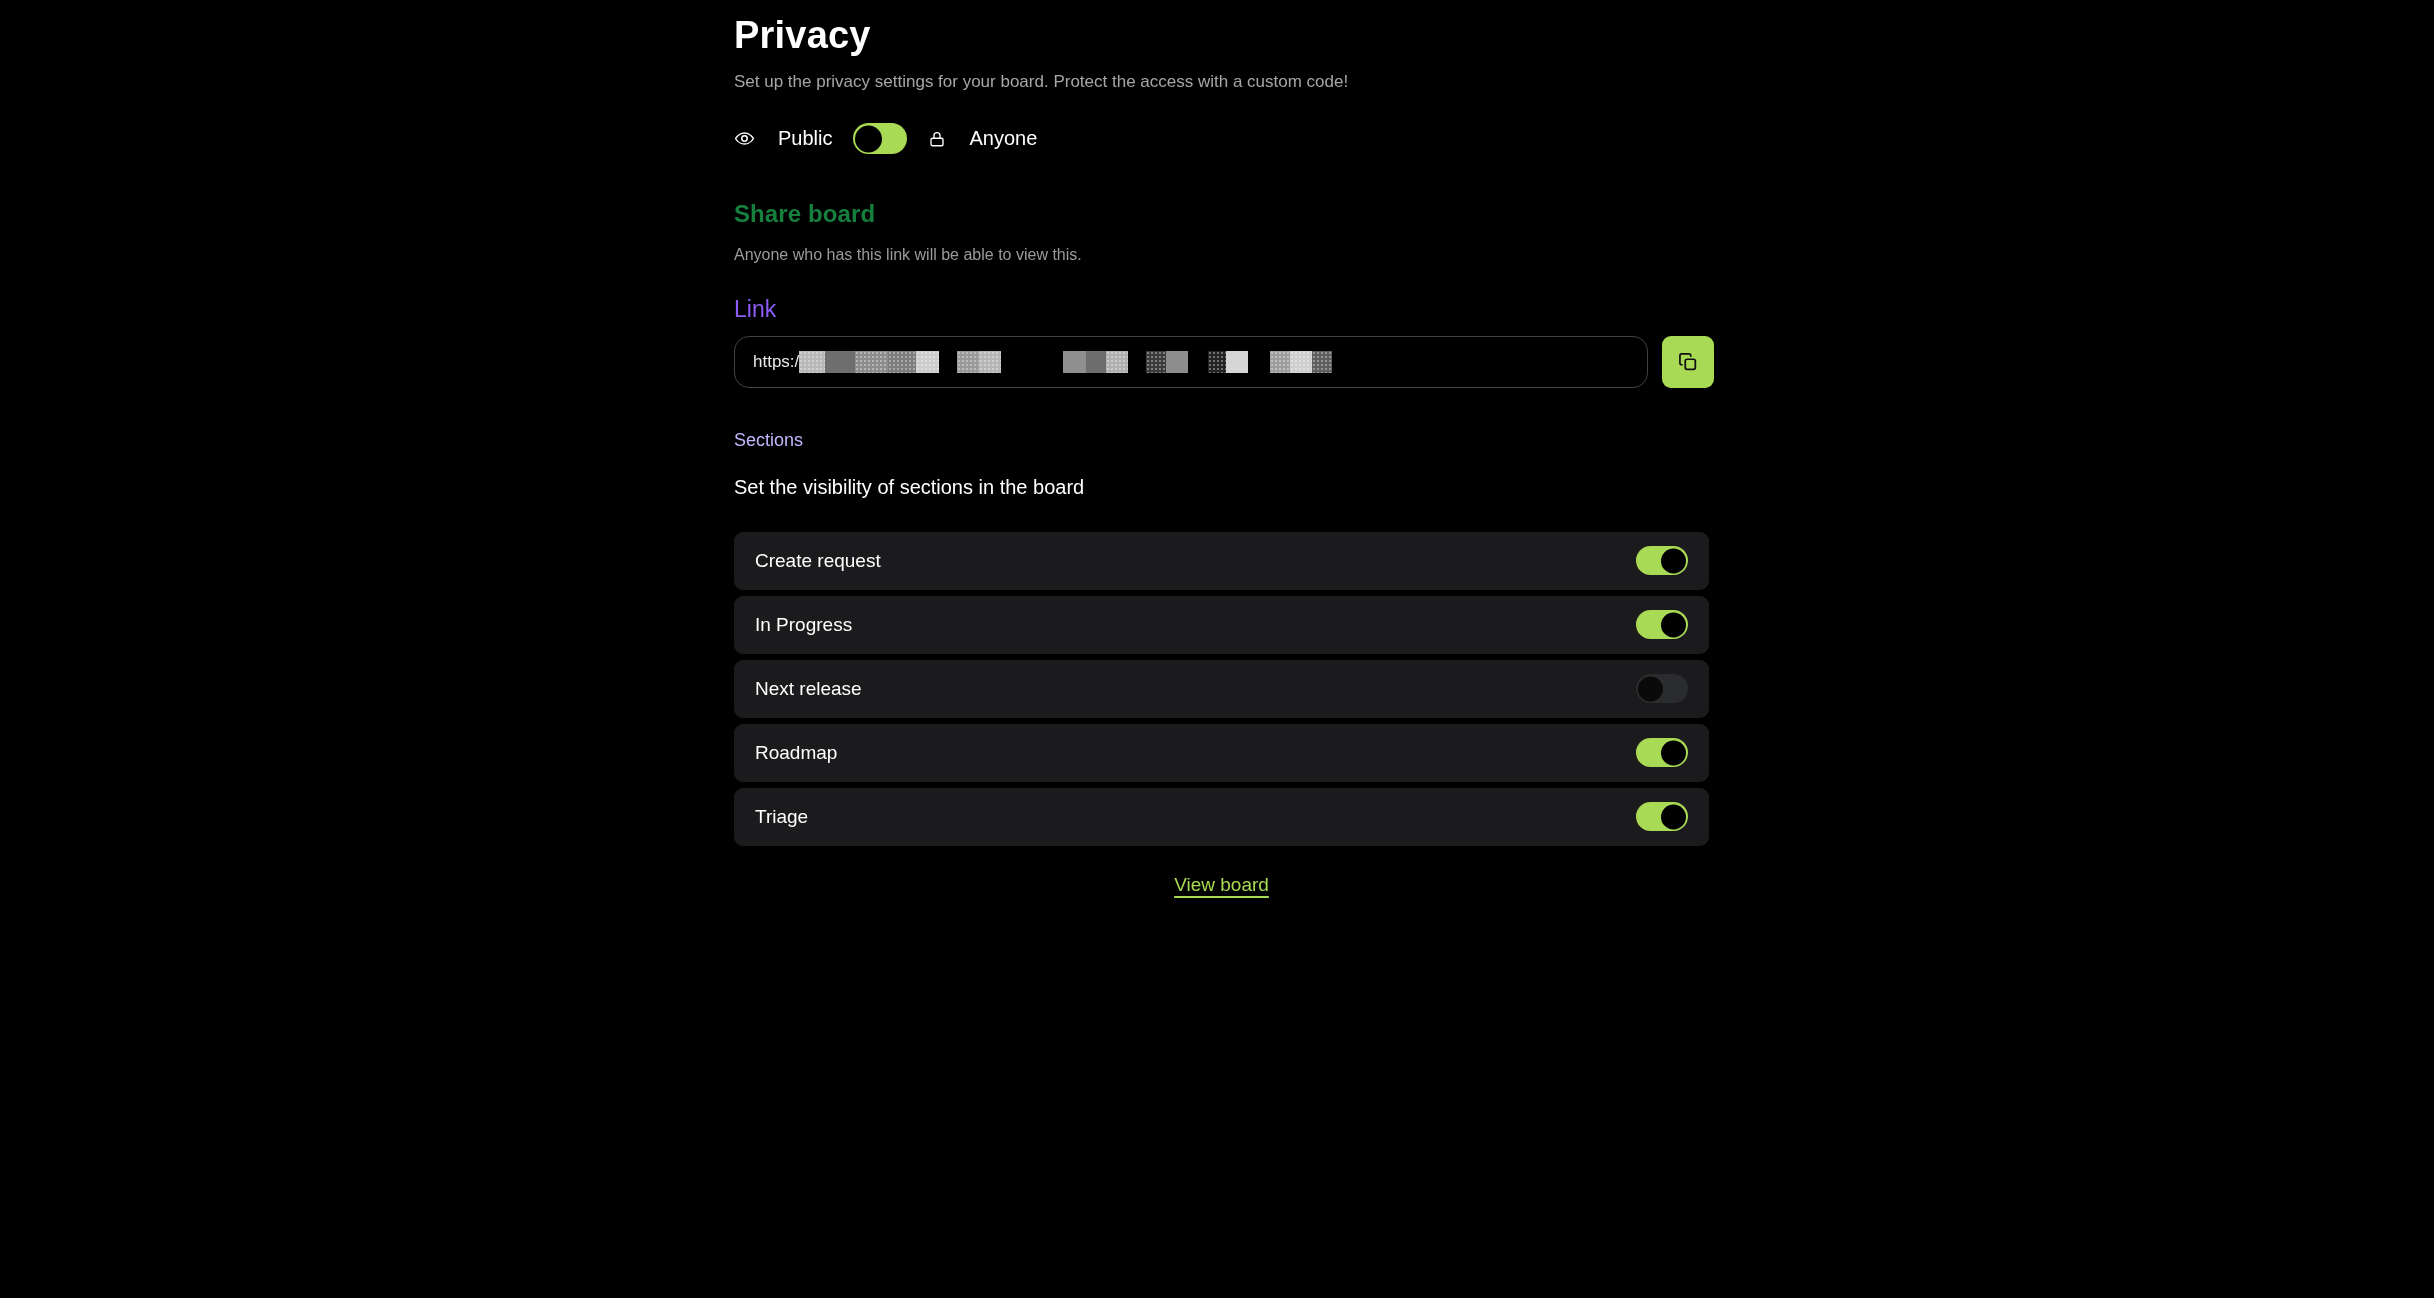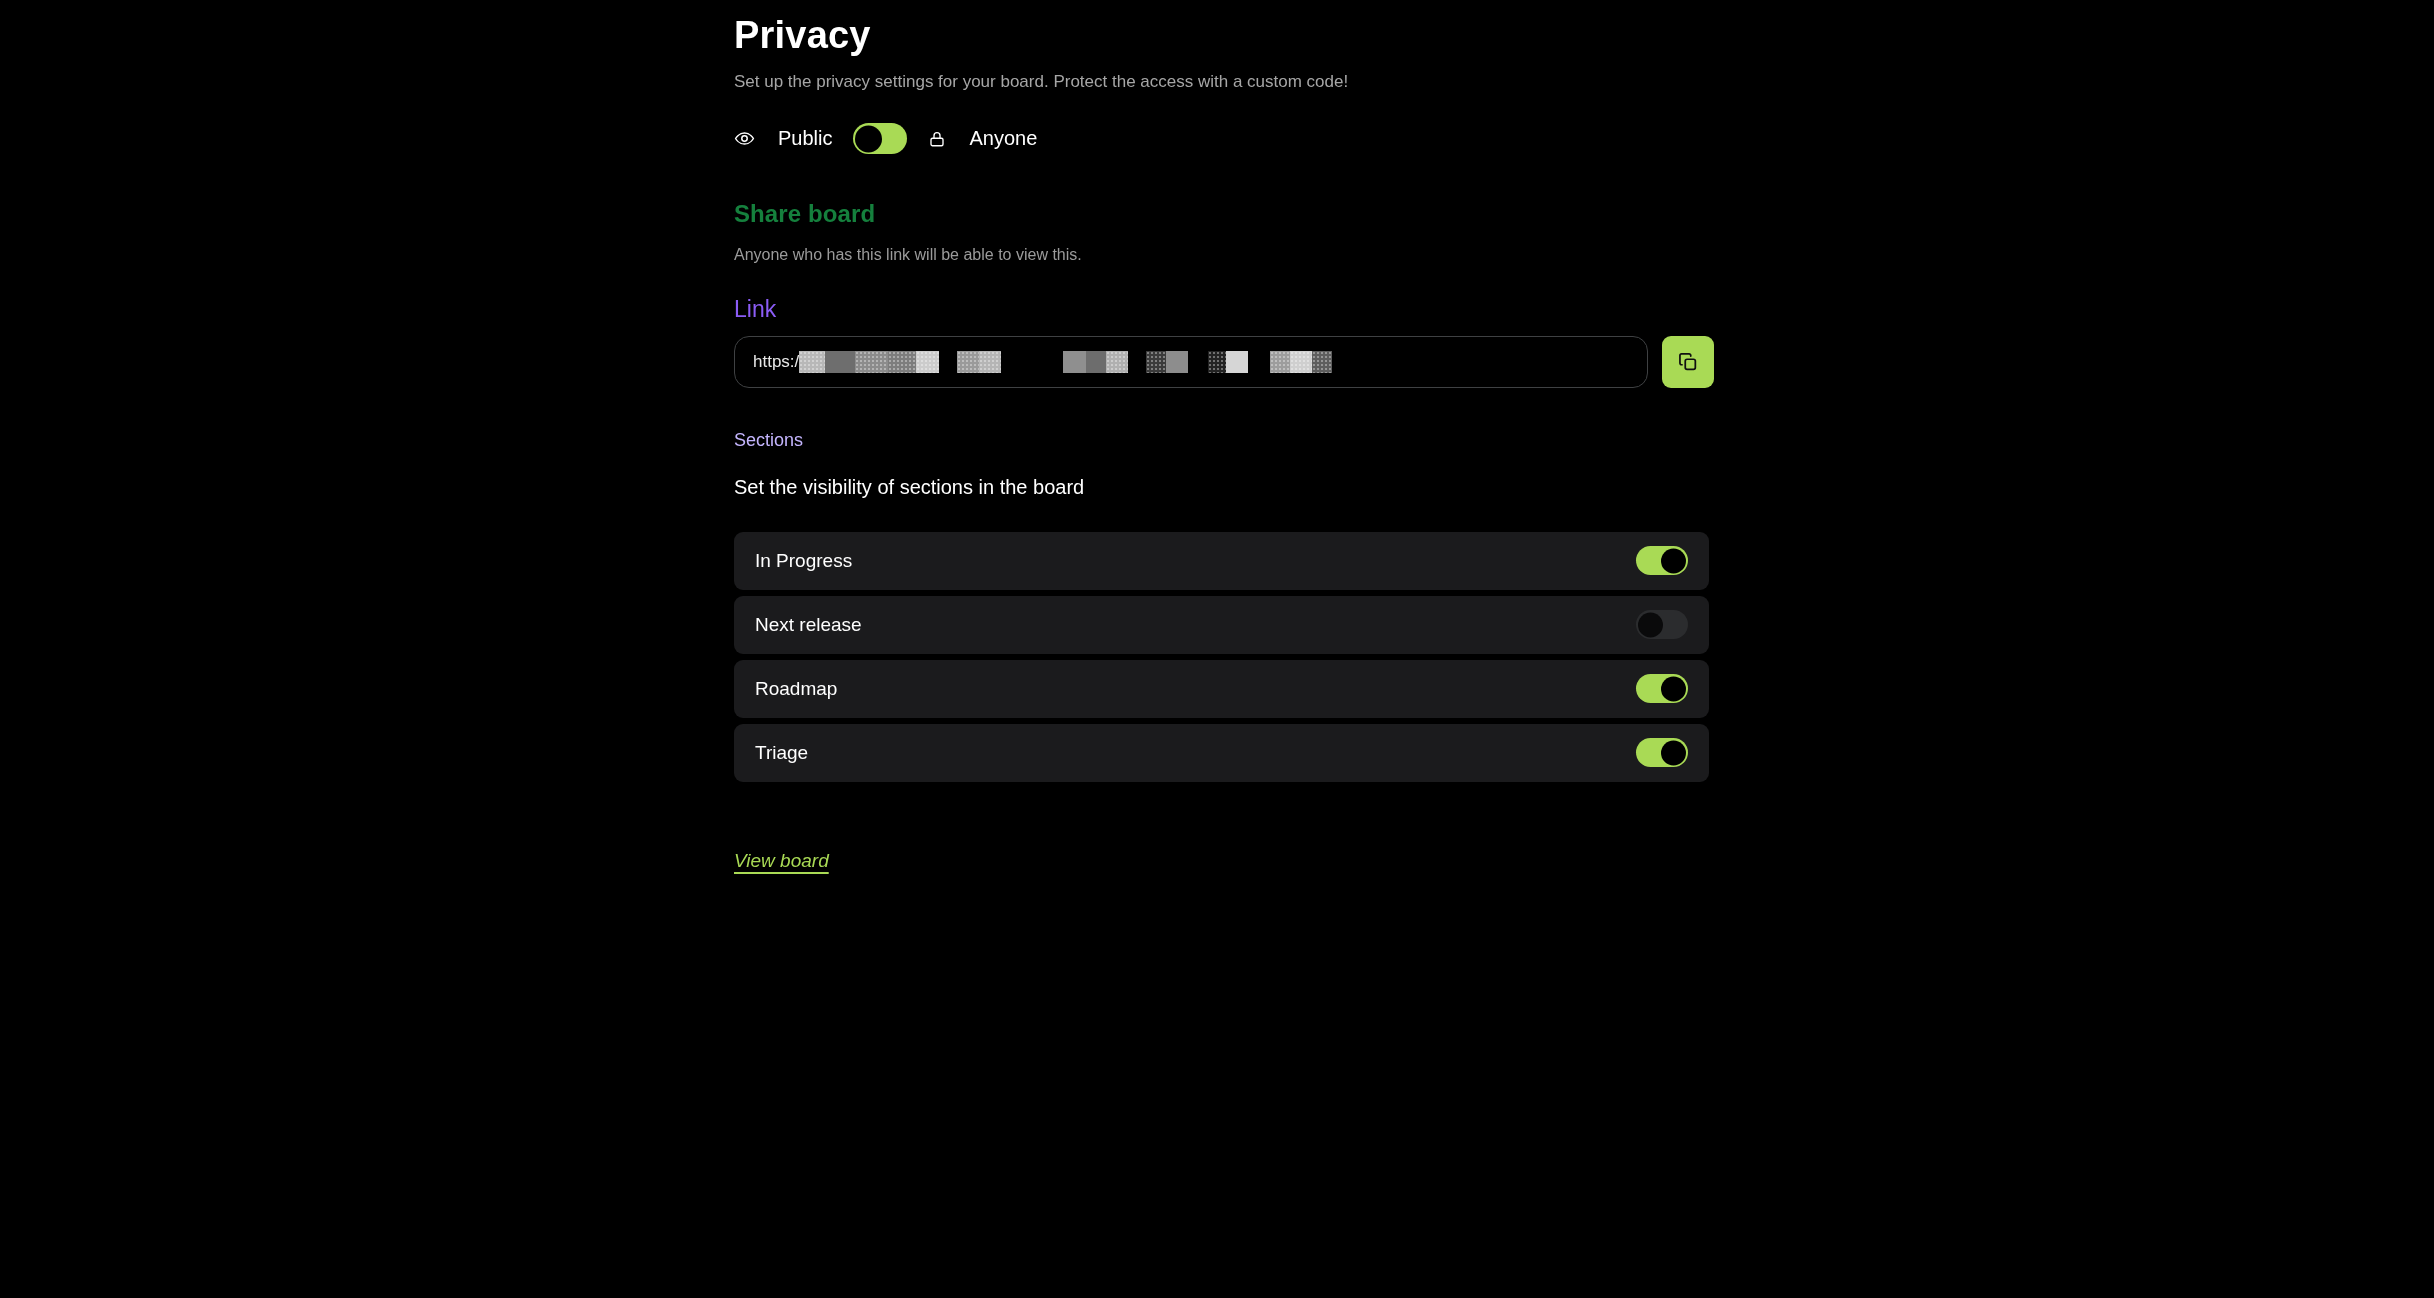--- a/index.html
+++ b/index.html
@@ -214,23 +214,23 @@
     height: 25px;
   }
   .toggle-section.on { background: #a9da55; }
   .toggle-section.on .knob { right: 2px; }
   .toggle-section.off { background: #2b2c2e; }
   .toggle-section.off .knob { left: 2px; background: #0a0a0b; }
 
   
   .view-board-wrap {
     display: flex;
-    margin-top: 68px;
+    justify-content: center;
+    margin-top: 28px;
     width: 975px;
-    font-style: italic;
   }
 
   .view-board-link {
     font-size: 19px;
     color: #a9da55;
     text-decoration: underline;
     text-underline-offset: 5px;
     text-decoration-thickness: 2px;
     cursor: pointer;
   }
@@ -311,20 +311,26 @@
           </svg>
         </span>
       </button>
     </div>
 
     <div class="sections-label">Sections</div>
     <p class="sections-note">Set the visibility of sections in the board</p>
 
     <div class="section-list" id="section-list">
         <div class="section-row">
+          <span class="section-name">Create request</span>
+          <div class="toggle toggle-section on">
+            <span class="knob"></span>
+          </div>
+        </div>
+        <div class="section-row">
           <span class="section-name">In Progress</span>
           <div class="toggle toggle-section on">
             <span class="knob"></span>
           </div>
         </div>
         <div class="section-row">
           <span class="section-name">Next release</span>
           <div class="toggle toggle-section off">
             <span class="knob"></span>
           </div>

